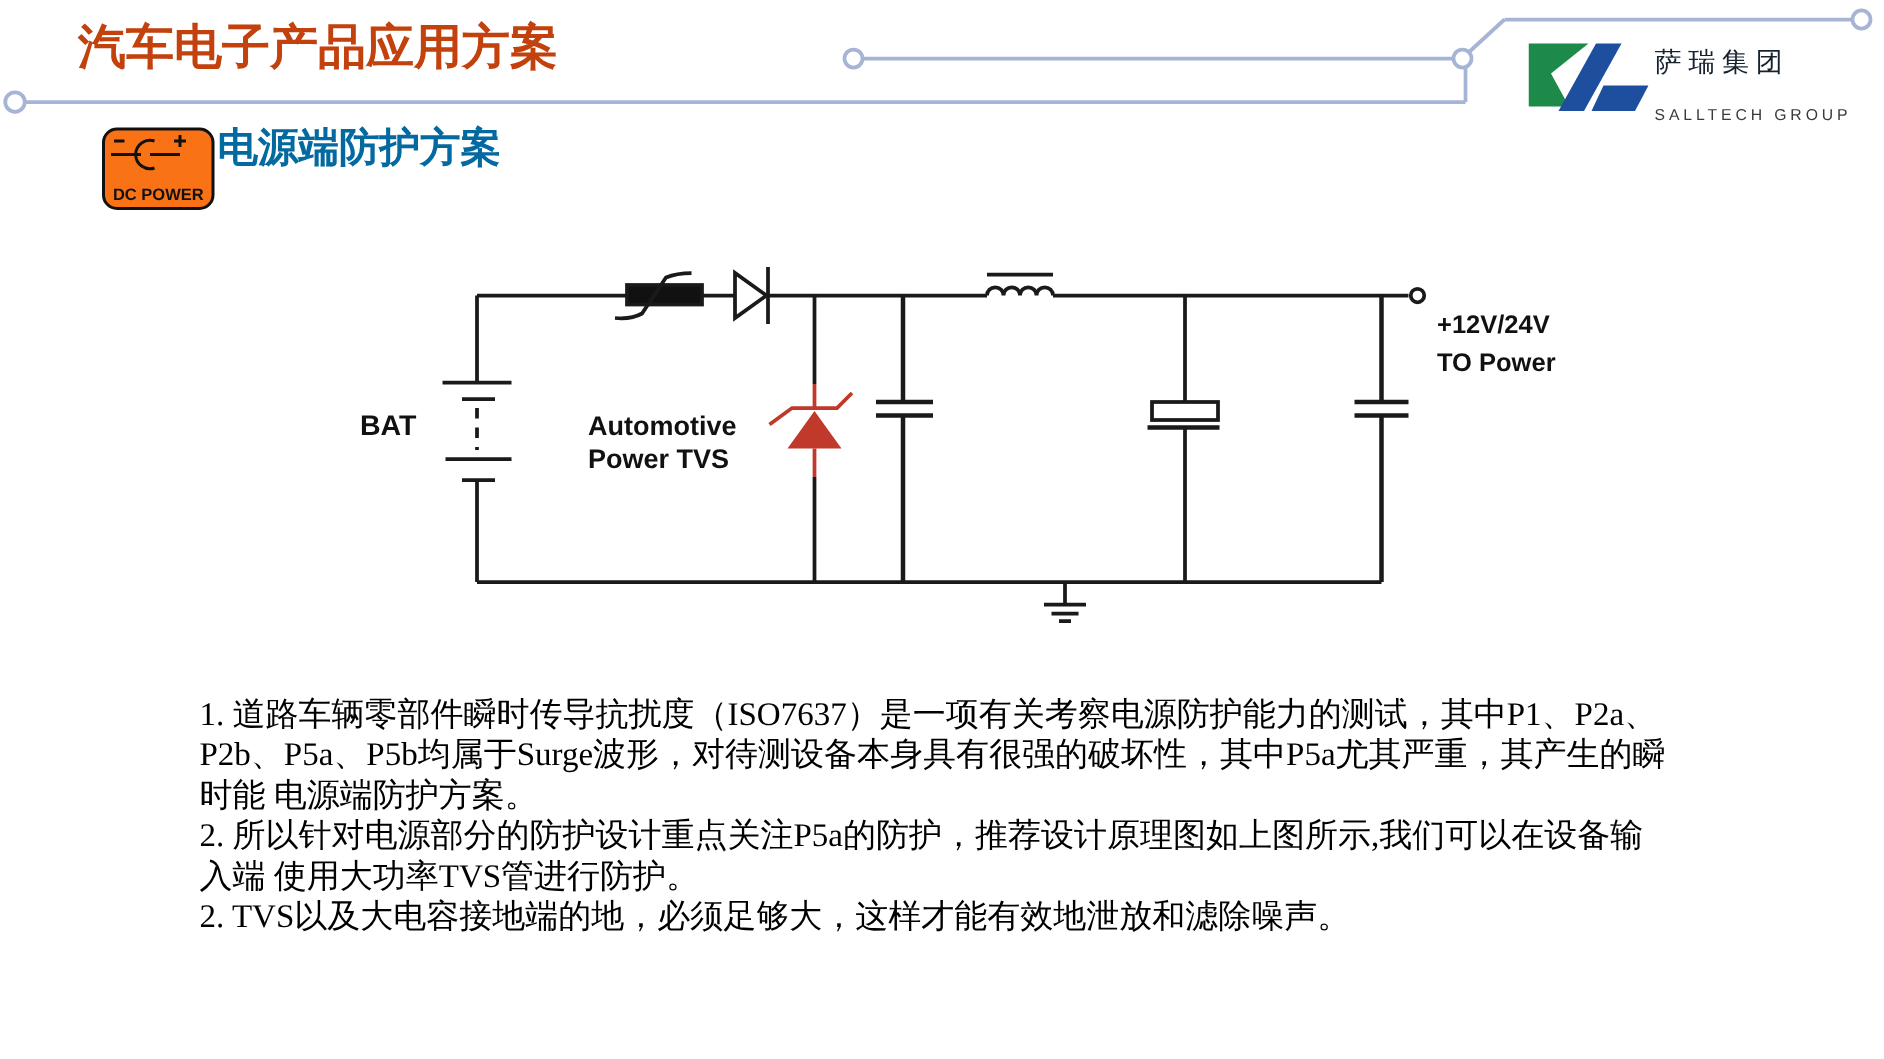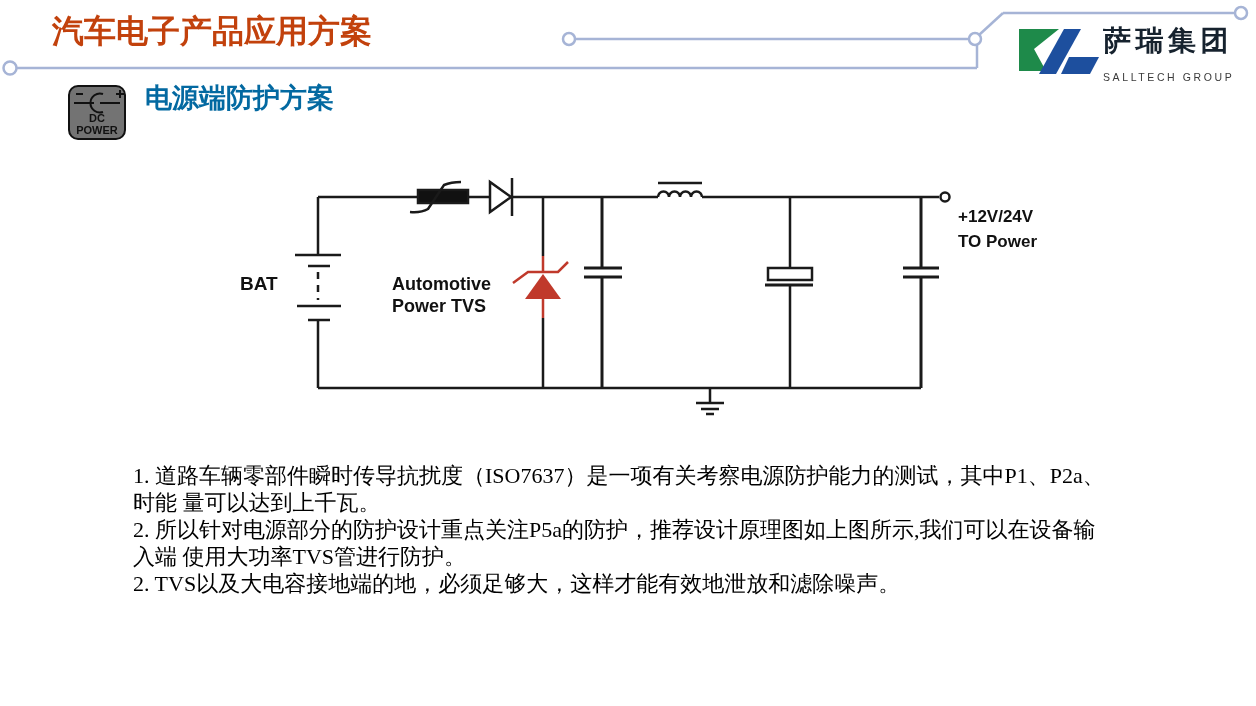--- a/index.html
+++ b/index.html
@@ -3,23 +3,23 @@
 <meta charset="utf-8">
 <style>
   * { margin:0; padding:0; box-sizing:border-box; }
   body { width:1256px; height:706px; background:#fff; position:relative; overflow:hidden;
          font-family:"Liberation Sans", sans-serif; }
   .page { position:absolute; inset:0; background:#fff; }
   .deco { position:absolute; left:0; top:0; }
   .title { position:absolute; left:52px; top:10px; font-size:32px; font-weight:bold; color:#c2410c; }
   .logo { position:absolute; left:1019px; top:26px; display:flex; align-items:flex-start; }
   .logo-text { margin-left:4px; }
-  .logo-cn { font-size:28px; font-weight:bold; color:#16222e; letter-spacing:4.5px; line-height:30px; white-space:nowrap; }
+  .logo-cn { font-size:18px; font-weight:normal; color:#16222e; letter-spacing:4.5px; line-height:30px; white-space:nowrap; }
   .logo-en { font-size:10.5px; color:#3a3a3a; letter-spacing:2.6px; margin-top:15px; white-space:nowrap; }
-  .dc-box { position:absolute; left:68px; top:85px; width:58px; height:55px; border:2.5px solid #111; border-radius:10px; background:#737373; }
+  .dc-box { position:absolute; left:68px; top:85px; width:75px; height:55px; border:2.5px solid #111; border-radius:10px; background:#f97316; }
   .dc-label { position:absolute; left:0; right:0; bottom:2px; text-align:center; font-size:11px; font-weight:bold; color:#111; letter-spacing:0; }
   .section-heading { position:absolute; left:145px; top:80px; font-size:27px; font-weight:bold; color:#0369a1; }
   .circuit { position:absolute; left:230px; top:160px; }
   .notes { position:absolute; left:133px; top:462px; width:1030px; font-family:"Liberation Serif", serif; font-size:22px; line-height:27px; color:#000; white-space:nowrap; }
 </style>
 </head>
 <body>
 
 <div class="page">
 
@@ -127,19 +127,20 @@
       <text x="10" y="130" font-size="19">BAT</text>
       <text x="162" y="130">Automotive</text>
       <text x="162" y="152">Power TVS</text>
       <text x="728" y="62" font-size="17">+12V/24V</text>
       <text x="728" y="87" font-size="17">TO Power</text>
     </g>
   </svg>
 
   <div class="notes">
     <div>1. 道路车辆零部件瞬时传导抗扰度（ISO7637）是一项有关考察电源防护能力的测试，其中P1、P2a、</div>
-    <div>时能 量可以达到上千瓦。</div>
+    <div>P2b、P5a、P5b均属于Surge波形，对待测设备本身具有很强的破坏性，其中P5a尤其严重，其产生的瞬</div>
+    <div>时能 电源端防护方案。</div>
     <div>2. 所以针对电源部分的防护设计重点关注P5a的防护，推荐设计原理图如上图所示,我们可以在设备输</div>
     <div>入端 使用大功率TVS管进行防护。</div>
     <div>2. TVS以及大电容接地端的地，必须足够大，这样才能有效地泄放和滤除噪声。</div>
   </div>
 
 </div>
 
 </body></html>

